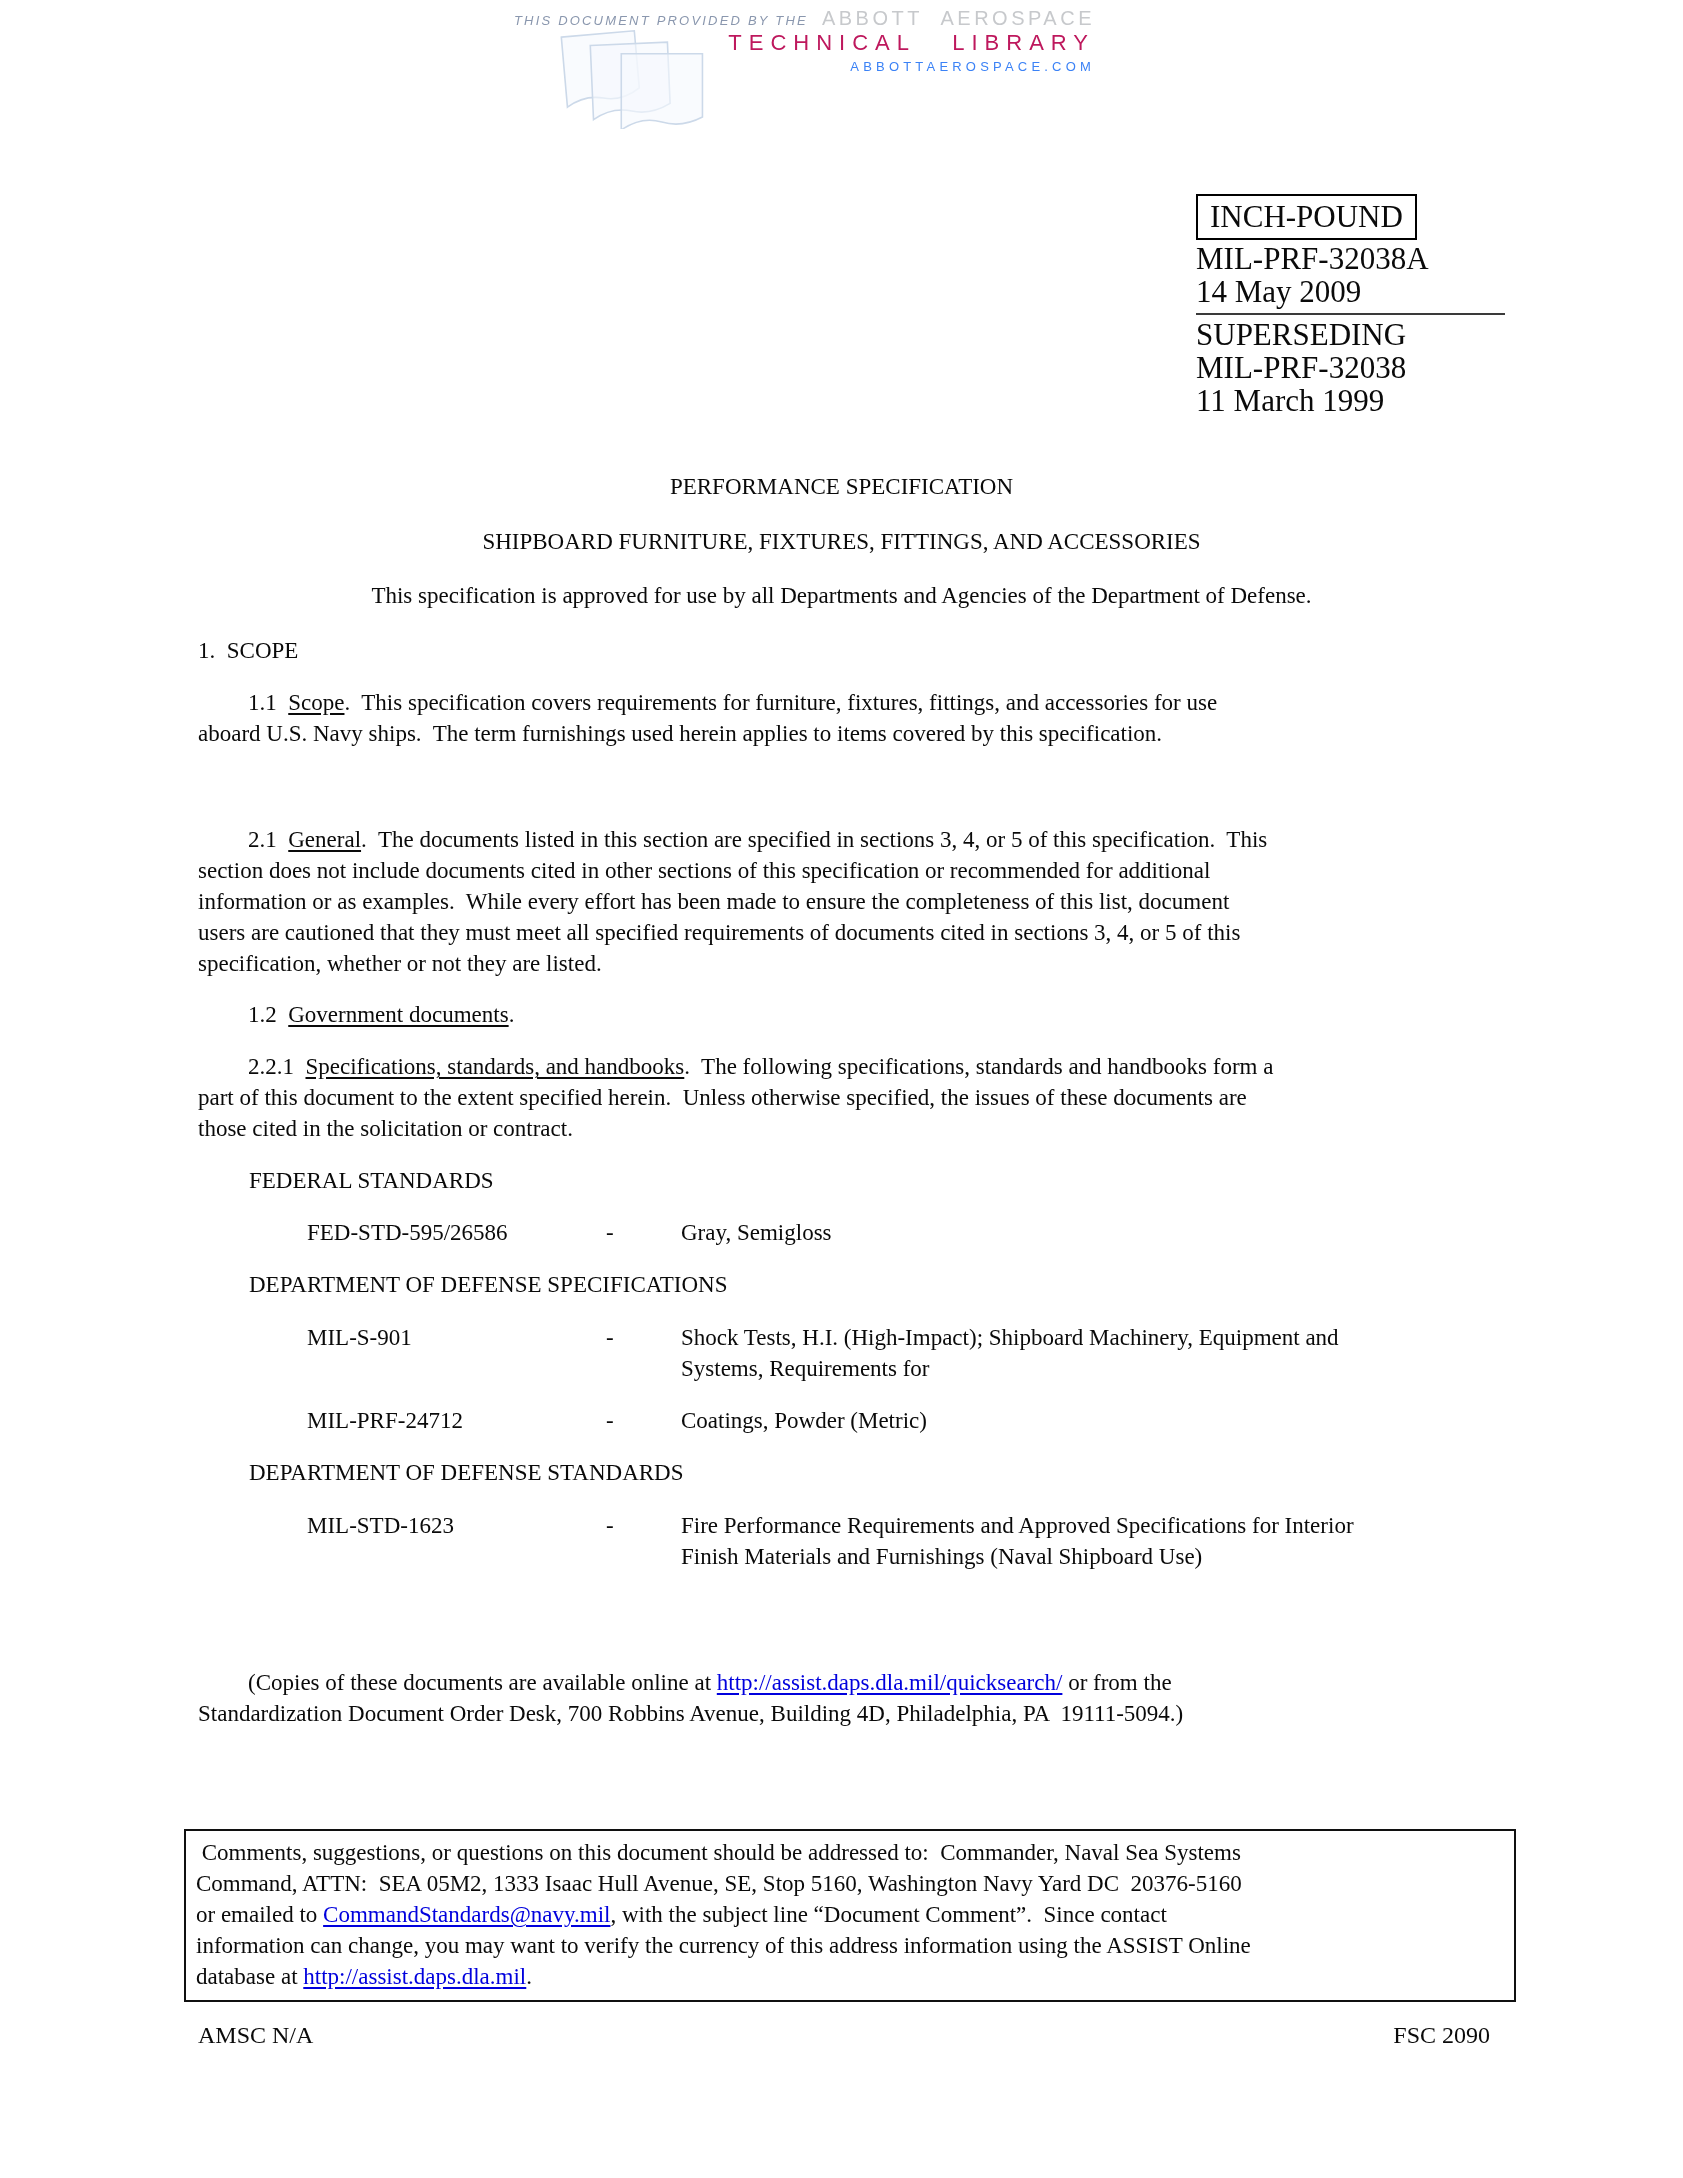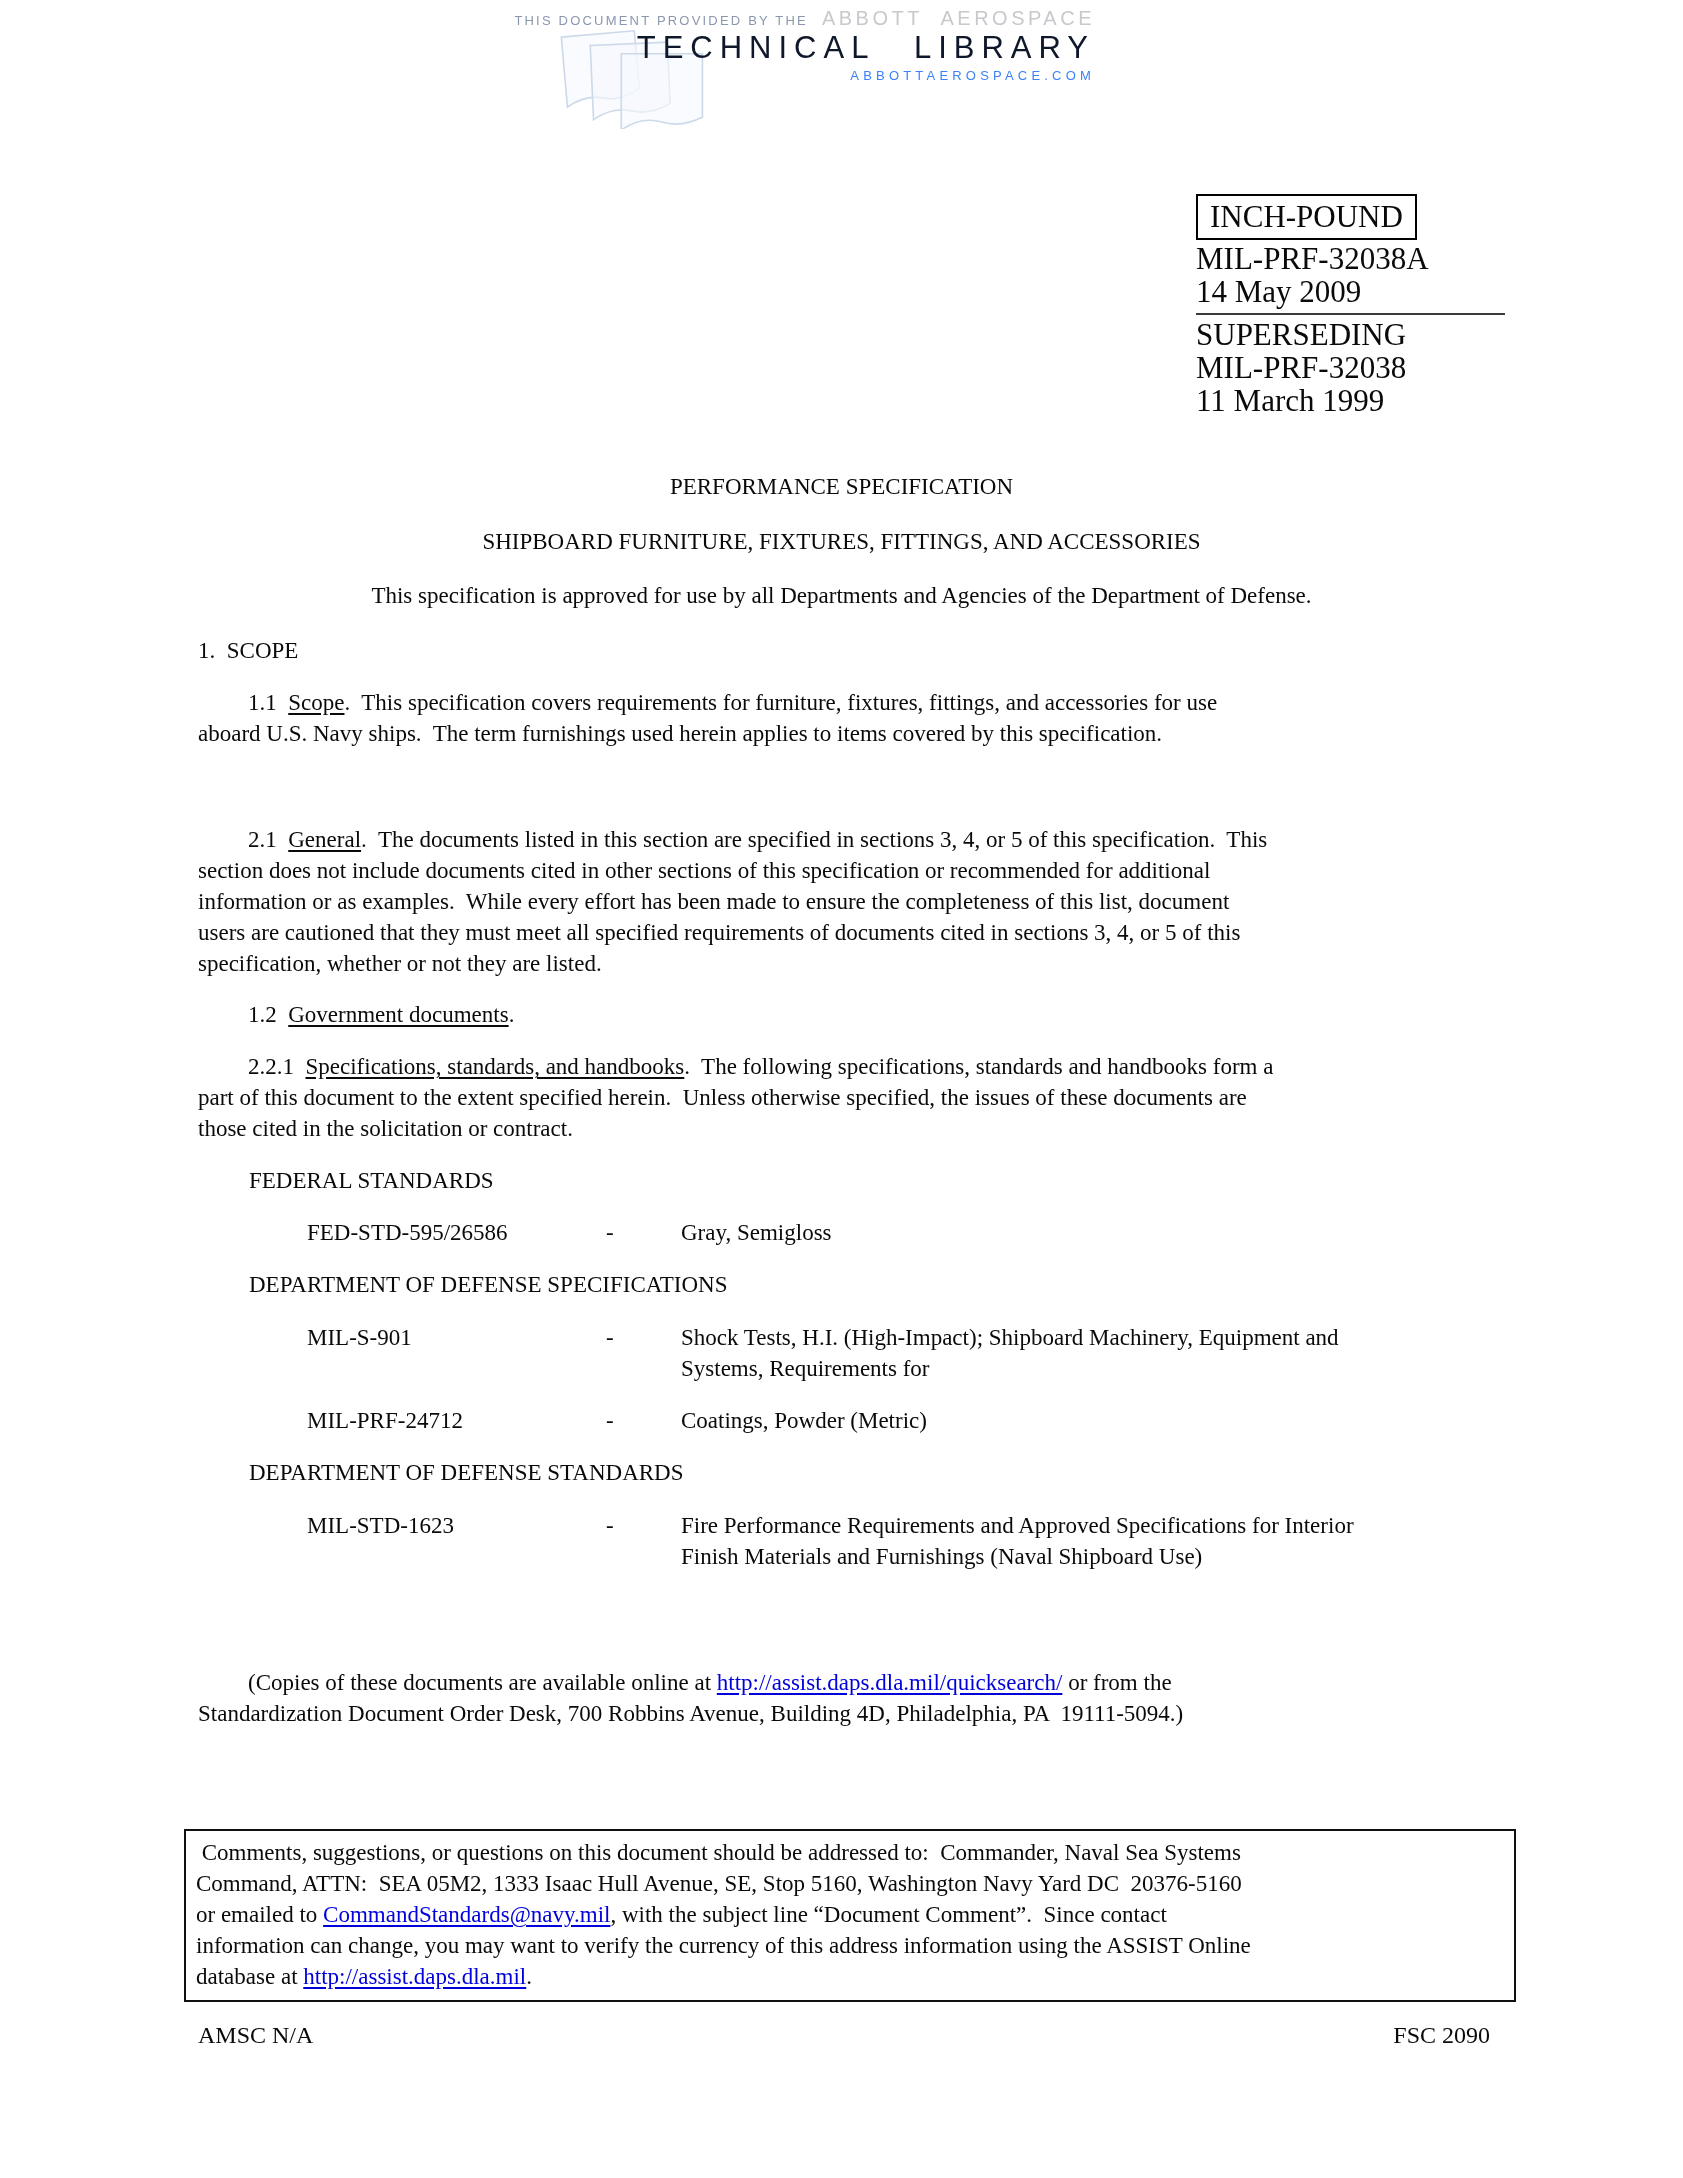--- a/index.html
+++ b/index.html
@@ -4,23 +4,23 @@
 <style>
   html,body{margin:0;padding:0;background:#ffffff;}
   .page{position:relative;width:1683px;height:2178px;background:#ffffff;
         font-family:"Liberation Serif",serif;color:#0a0a0a;overflow:hidden;}
 
   
   .pages-icon{position:absolute;top:20px;left:550px;width:198px;height:109px;z-index:0;}
   .logo{position:absolute;top:8px;left:455px;width:640px;text-align:right;
         font-family:"Liberation Sans",sans-serif;line-height:1;z-index:1;}
   .logo-l1{white-space:pre;}
-  .logo-provided{font-size:13px;letter-spacing:2.2px;color:#8a97ae;}
+  .logo-provided{font-size:13px;letter-spacing:2.2px;color:#8a97ae;font-style:italic;}
   .logo-brand{font-size:20px;letter-spacing:3.5px;word-spacing:10px;color:#c7c9cc;margin-left:14px;}
-  .logo-l2{font-size:31px;letter-spacing:7px;word-spacing:24px;color:#0f172a;margin-top:4px;}
+  .logo-l2{font-size:22px;letter-spacing:7px;word-spacing:24px;color:#be185d;margin-top:4px;}
   .logo-l3{font-size:13px;letter-spacing:4.2px;color:#3b82f6;margin-top:6px;}
 
   
   .info{position:absolute;left:1196px;top:194px;width:309px;font-size:31px;}
   .units-box{display:inline-block;border:2px solid #000;padding:3px 12px;margin-bottom:2px;}
   .info-line{line-height:33px;white-space:pre;}
   .info-rule{border:none;border-top:2px solid #3a3a3a;margin:5px 0 3px 0;}
 
   
   .center-line{position:absolute;left:198px;width:1287px;text-align:center;

